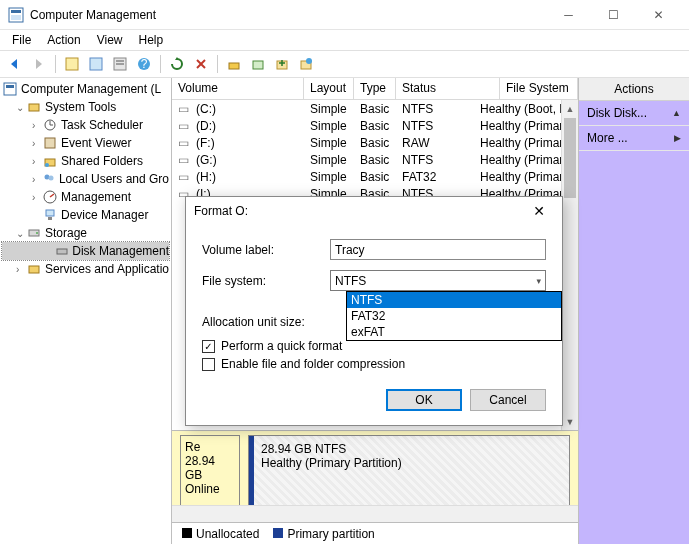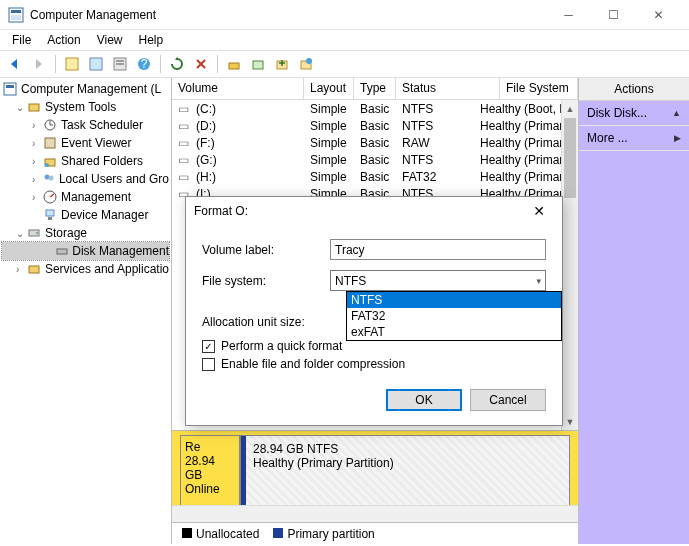--- a/index.html
+++ b/index.html
@@ -38,21 +38,21 @@
 .list-row { display: flex; height: 17px; align-items: center; }
 .list-row .cell { padding: 0 6px; overflow: hidden; white-space: nowrap; }
 .vol-icon { width:16px; display:inline-flex; align-items:center; color:#666; margin-right:2px; }
 
 .col-vol { width: 132px; }
 .col-layout { width: 50px; }
 .col-type { width: 42px; }
 .col-fs { width: 78px; }
 .col-status { flex: 1; }
 
-.disk-graphics { border-top: 1px solid #bcbcbc; height: 92px; background:#fde047; padding:4px 8px; display:flex; }
+.disk-graphics { border-top: 1px solid #bcbcbc; height: 92px; background:#fef9c3; padding:4px 8px; display:flex; gap:8px; }
 .disk-left { width:60px; border:1px solid #888; padding:4px; font-size:11px; overflow:hidden; }
 .disk-part { flex:1; border:1px solid #888; padding:6px; background: repeating-linear-gradient(45deg,#f5f5f5,#f5f5f5 3px,#ececec 3px,#ececec 6px); position:relative; }
 .disk-part::before { content:""; position:absolute; left:0; top:0; bottom:0; width:5px; background:#1c3f94; }
 .disk-part-inner { margin-left:6px; font-size:11px; }
 
 .legend { border-top:1px solid #bcbcbc; height:22px; display:flex; align-items:center; gap:14px; padding:0 10px; }
 .legend .swatch { width:10px; height:10px; display:inline-block; margin-right:4px; }
 .swatch-black { background:#000; }
 .swatch-blue { background:#1c3f94; }
 

